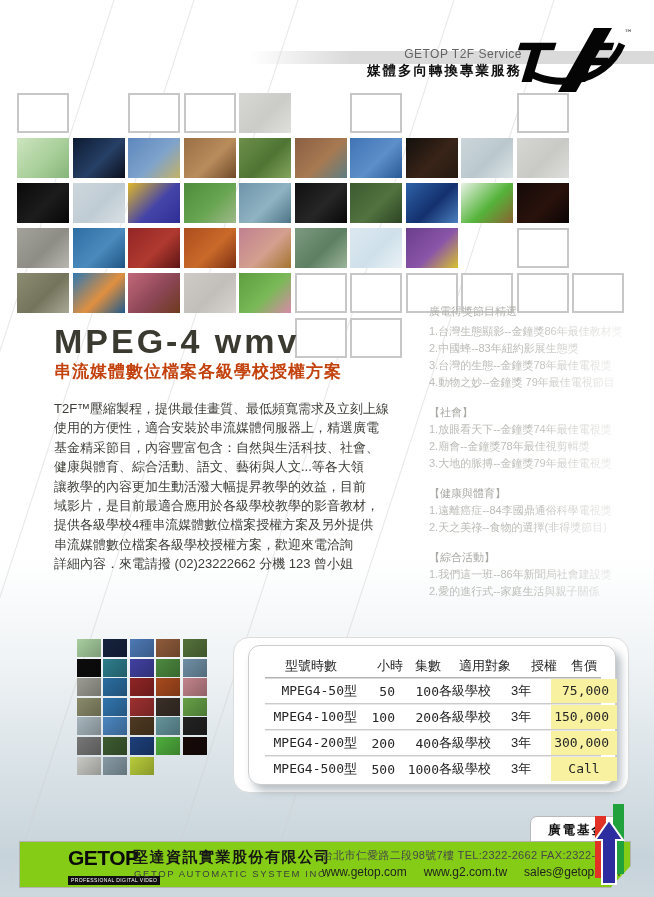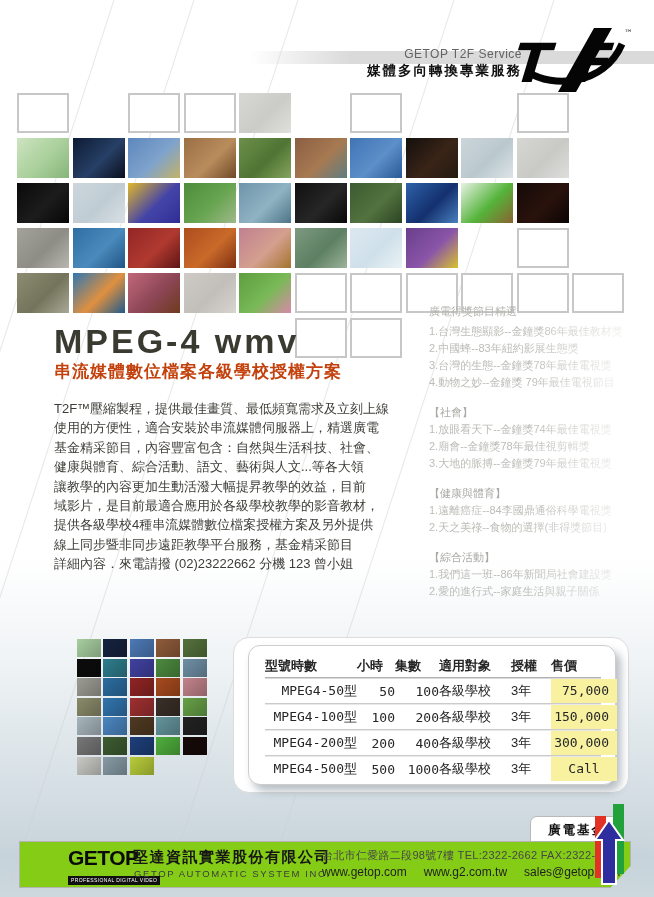--- a/index.html
+++ b/index.html
@@ -38,21 +38,21 @@
   .awards .aitem{white-space:nowrap;}
   
   .ctile{position:absolute;width:24px;height:18px;}
   
   .tback{position:absolute;left:233px;top:637px;width:394px;height:154px;background:#fff;
      border:1px solid #dcdcdc;border-radius:16px;}
   .tpanel{position:absolute;left:248px;top:645px;width:368px;height:140px;background:#fff;
      border:1px solid #cdcdcd;border-radius:12px;box-shadow:5px 6px 9px rgba(96,110,122,.45);
      padding:9px 0 0 16px;box-sizing:border-box;}
   .prow{display:grid;grid-template-columns:92px 38px 44px 72px 40px 66px;align-items:center;height:24px;}
-  .prow.hdr{height:22px;font-weight:bold;color:#1d1d1d;font-size:13px;}
+  .prow.hdr{height:22px;font-weight:normal;color:#1d1d1d;font-size:13px;margin-left:20px;}
   .prow .cell{font-size:13px;color:#262626;}
   .prow .mono{font-family:"DejaVu Sans Mono","Liberation Mono",monospace;text-align:right;}
   .prow .price{background:#f7f1a0;height:24px;line-height:24px;text-align:right;padding-right:8px;box-sizing:border-box;}
   .prow .price.center{text-align:center;padding-right:0;}
   .groove{height:2px;background:linear-gradient(180deg,#bcbcbc,#f7f7f7);margin-right:14px;}
   .groove.top{background:linear-gradient(180deg,#9f9f9f,#ededed);}
   
   .fbar{position:absolute;left:19px;top:841px;width:610px;height:45px;background:#84cc16;
      border:1px solid #b3b3b3;clip-path:polygon(0 0,100% 0,100% 52%,96.6% 100%,0 100%);z-index:2;}
   .glogo{position:absolute;left:48px;top:6px;}
@@ -152,21 +152,21 @@
   <div class="title1">MPEG-4 wmv</div>
   <div class="title2">串流媒體數位檔案各級學校授權方案</div>
   <div class="body-par" id="body-par">
       <div>T2F™壓縮製程，提供最佳畫質、最低頻寬需求及立刻上線</div>
       <div>使用的方便性，適合安裝於串流媒體伺服器上，精選廣電</div>
       <div>基金精采節目，內容豐富包含：自然與生活科技、社會、</div>
       <div>健康與體育、綜合活動、語文、藝術與人文...等各大領</div>
       <div>讓教學的內容更加生動活潑大幅提昇教學的效益，目前</div>
       <div>域影片，是目前最適合應用於各級學校教學的影音教材，</div>
       <div>提供各級學校4種串流媒體數位檔案授權方案及另外提供</div>
-      <div>線上同步暨非同步遠距教學平台服務，基金精采節目</div>
+      <div>串流媒體數位檔案各級學校授權方案，歡迎來電洽詢</div>
       <div>詳細內容．來電請撥 (02)23222662 分機 123 曾小姐</div>
     </div>
 
   <div class="awards" id="awards">
       <div class="atitle">廣電得獎節目精選</div>
       <div class="aitem">1.台灣生態顯影--金鐘獎86年最佳教材獎</div>
       <div class="aitem">2.中國蜂--83年紐約影展生態獎</div>
       <div class="aitem">3.台灣的生態--金鐘獎78年最佳電視獎</div>
       <div class="aitem">4.動物之妙--金鐘獎 79年最佳電視節目</div>
       <div class="ahead">【社會】</div>

